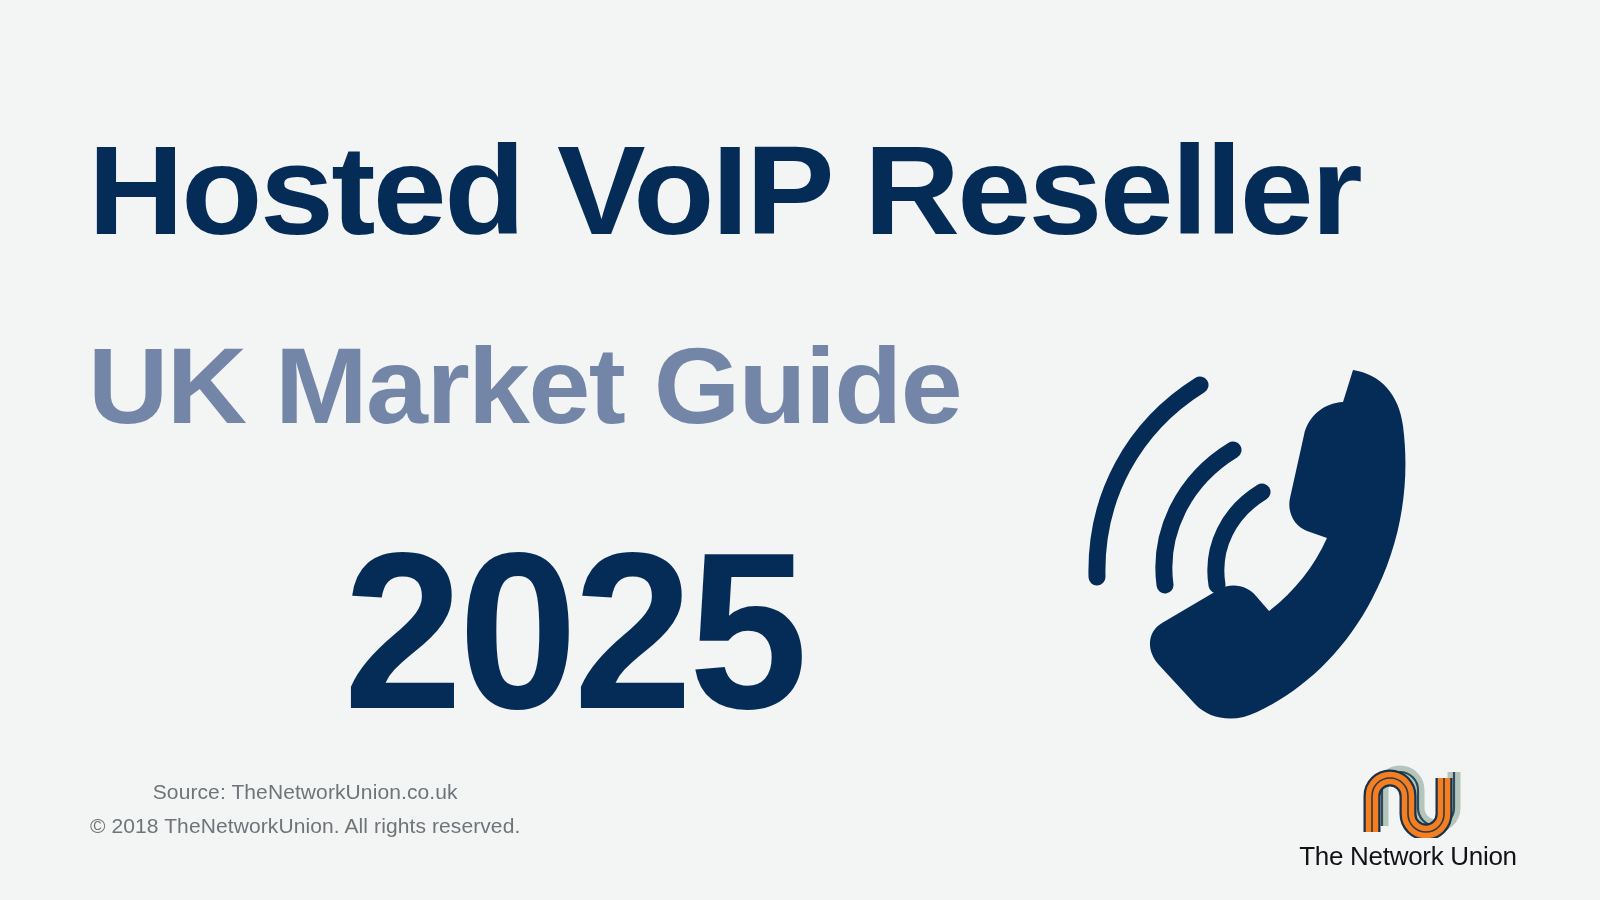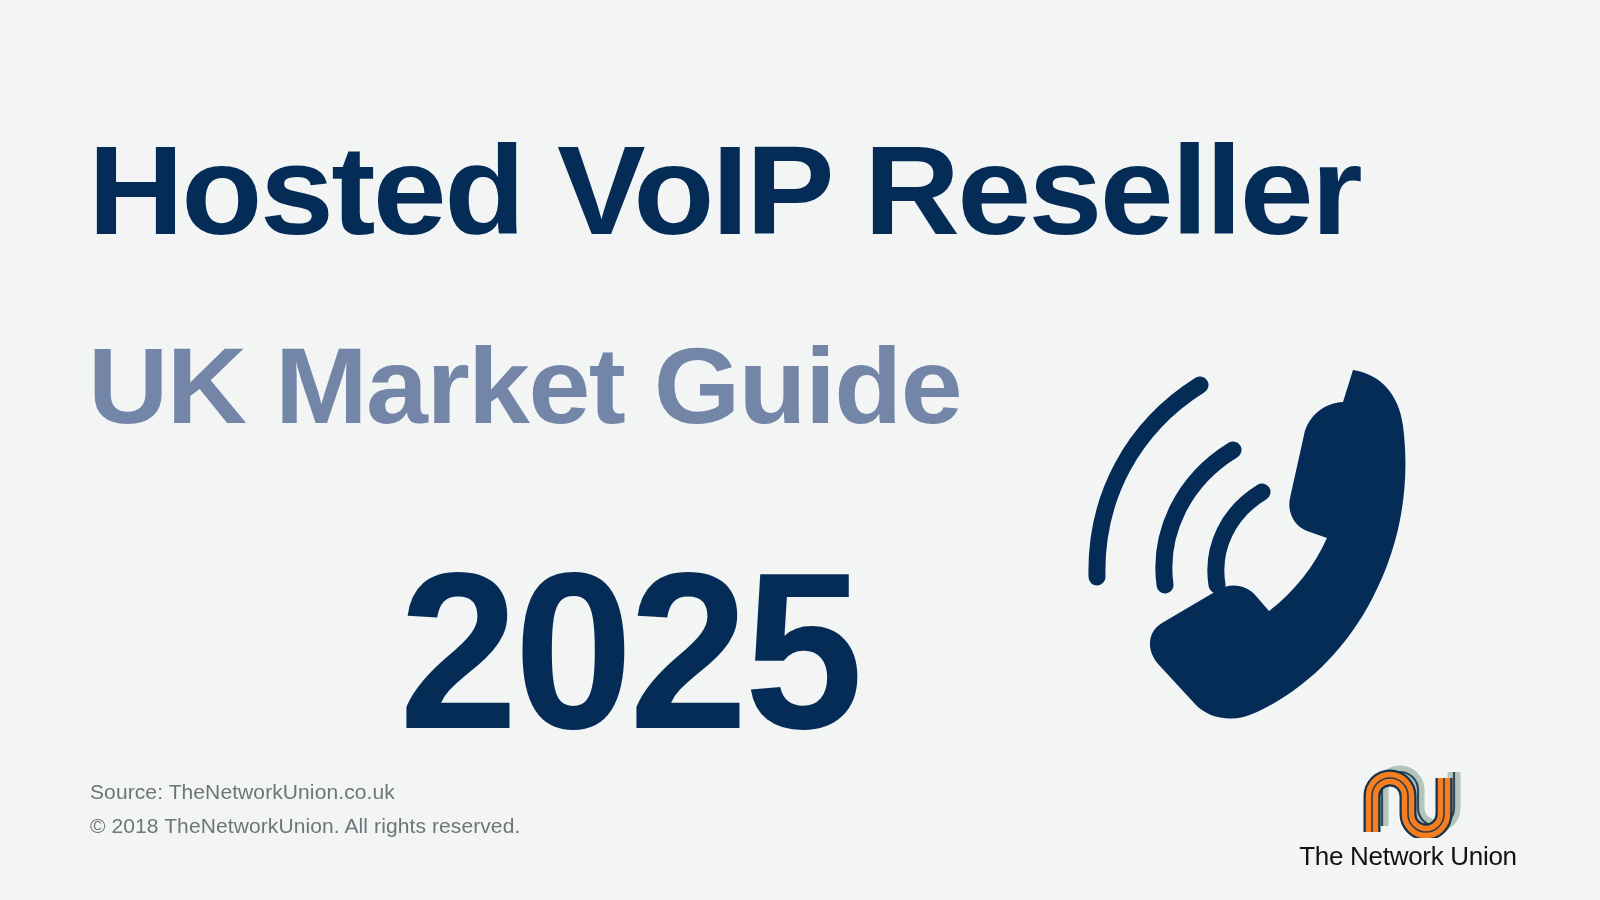--- a/index.html
+++ b/index.html
@@ -55,23 +55,23 @@
     letter-spacing: -1.5px;
     white-space: nowrap;
     transform: scaleX(1.03);
     transform-origin: left center;
   }
 
   
   .year-wrap {
     position: absolute;
     left: 288px;
-    top: 540px;
+    top: 520px;
     width: 560px;
-    text-align: right;
+    text-align: center;
   }
 
   .year-text {
     margin: 0;
     color: #042c57;
     font-family: "Liberation Sans", "DejaVu Sans", sans-serif;
     font-weight: 700;
     font-size: 210px;
     line-height: 1.0;
     letter-spacing: -4px;
@@ -97,20 +97,21 @@
   
   .footer-credits {
     position: absolute;
     left: 90px;
     top: 775px;
     color: #6e7478;
     font-family: "Liberation Sans", "DejaVu Sans", sans-serif;
     font-size: 21px;
     line-height: 34px;
     letter-spacing: 0.1px;
+    text-align: center;
   }
   .footer-credits div {
     white-space: nowrap;
   }
 
   
   .brand-logo {
     position: absolute;
     left: 1258px;
     top: 752px;

